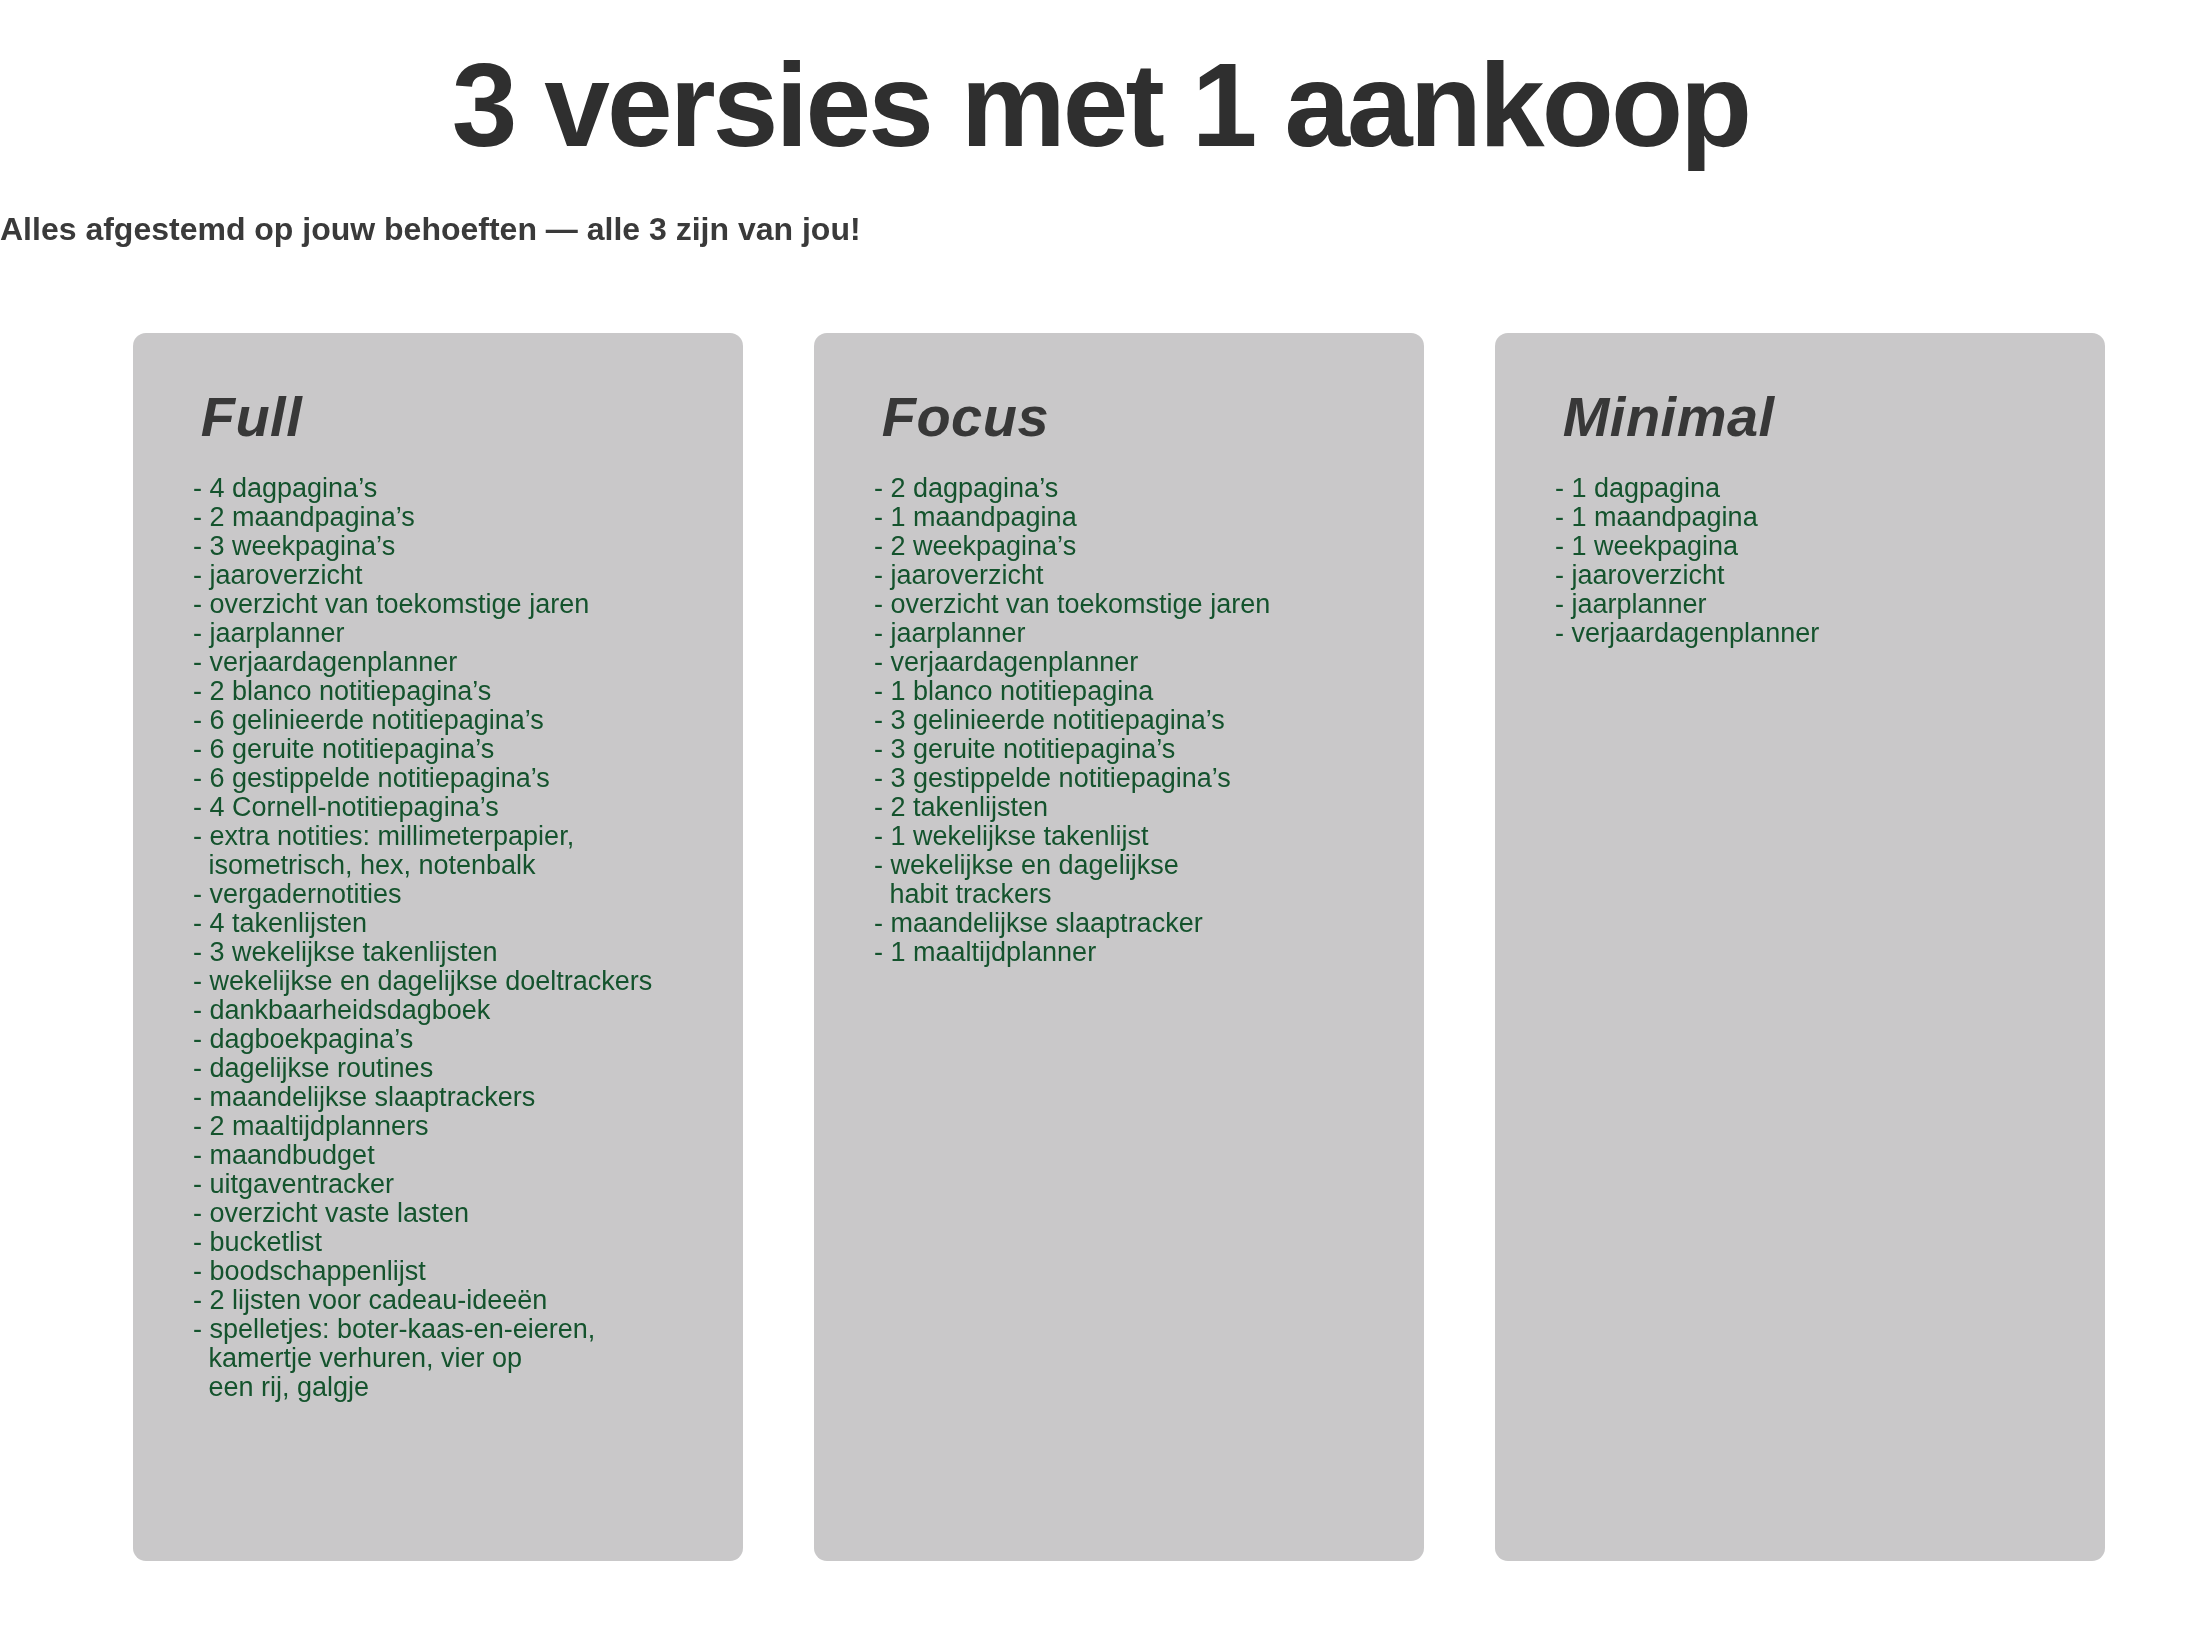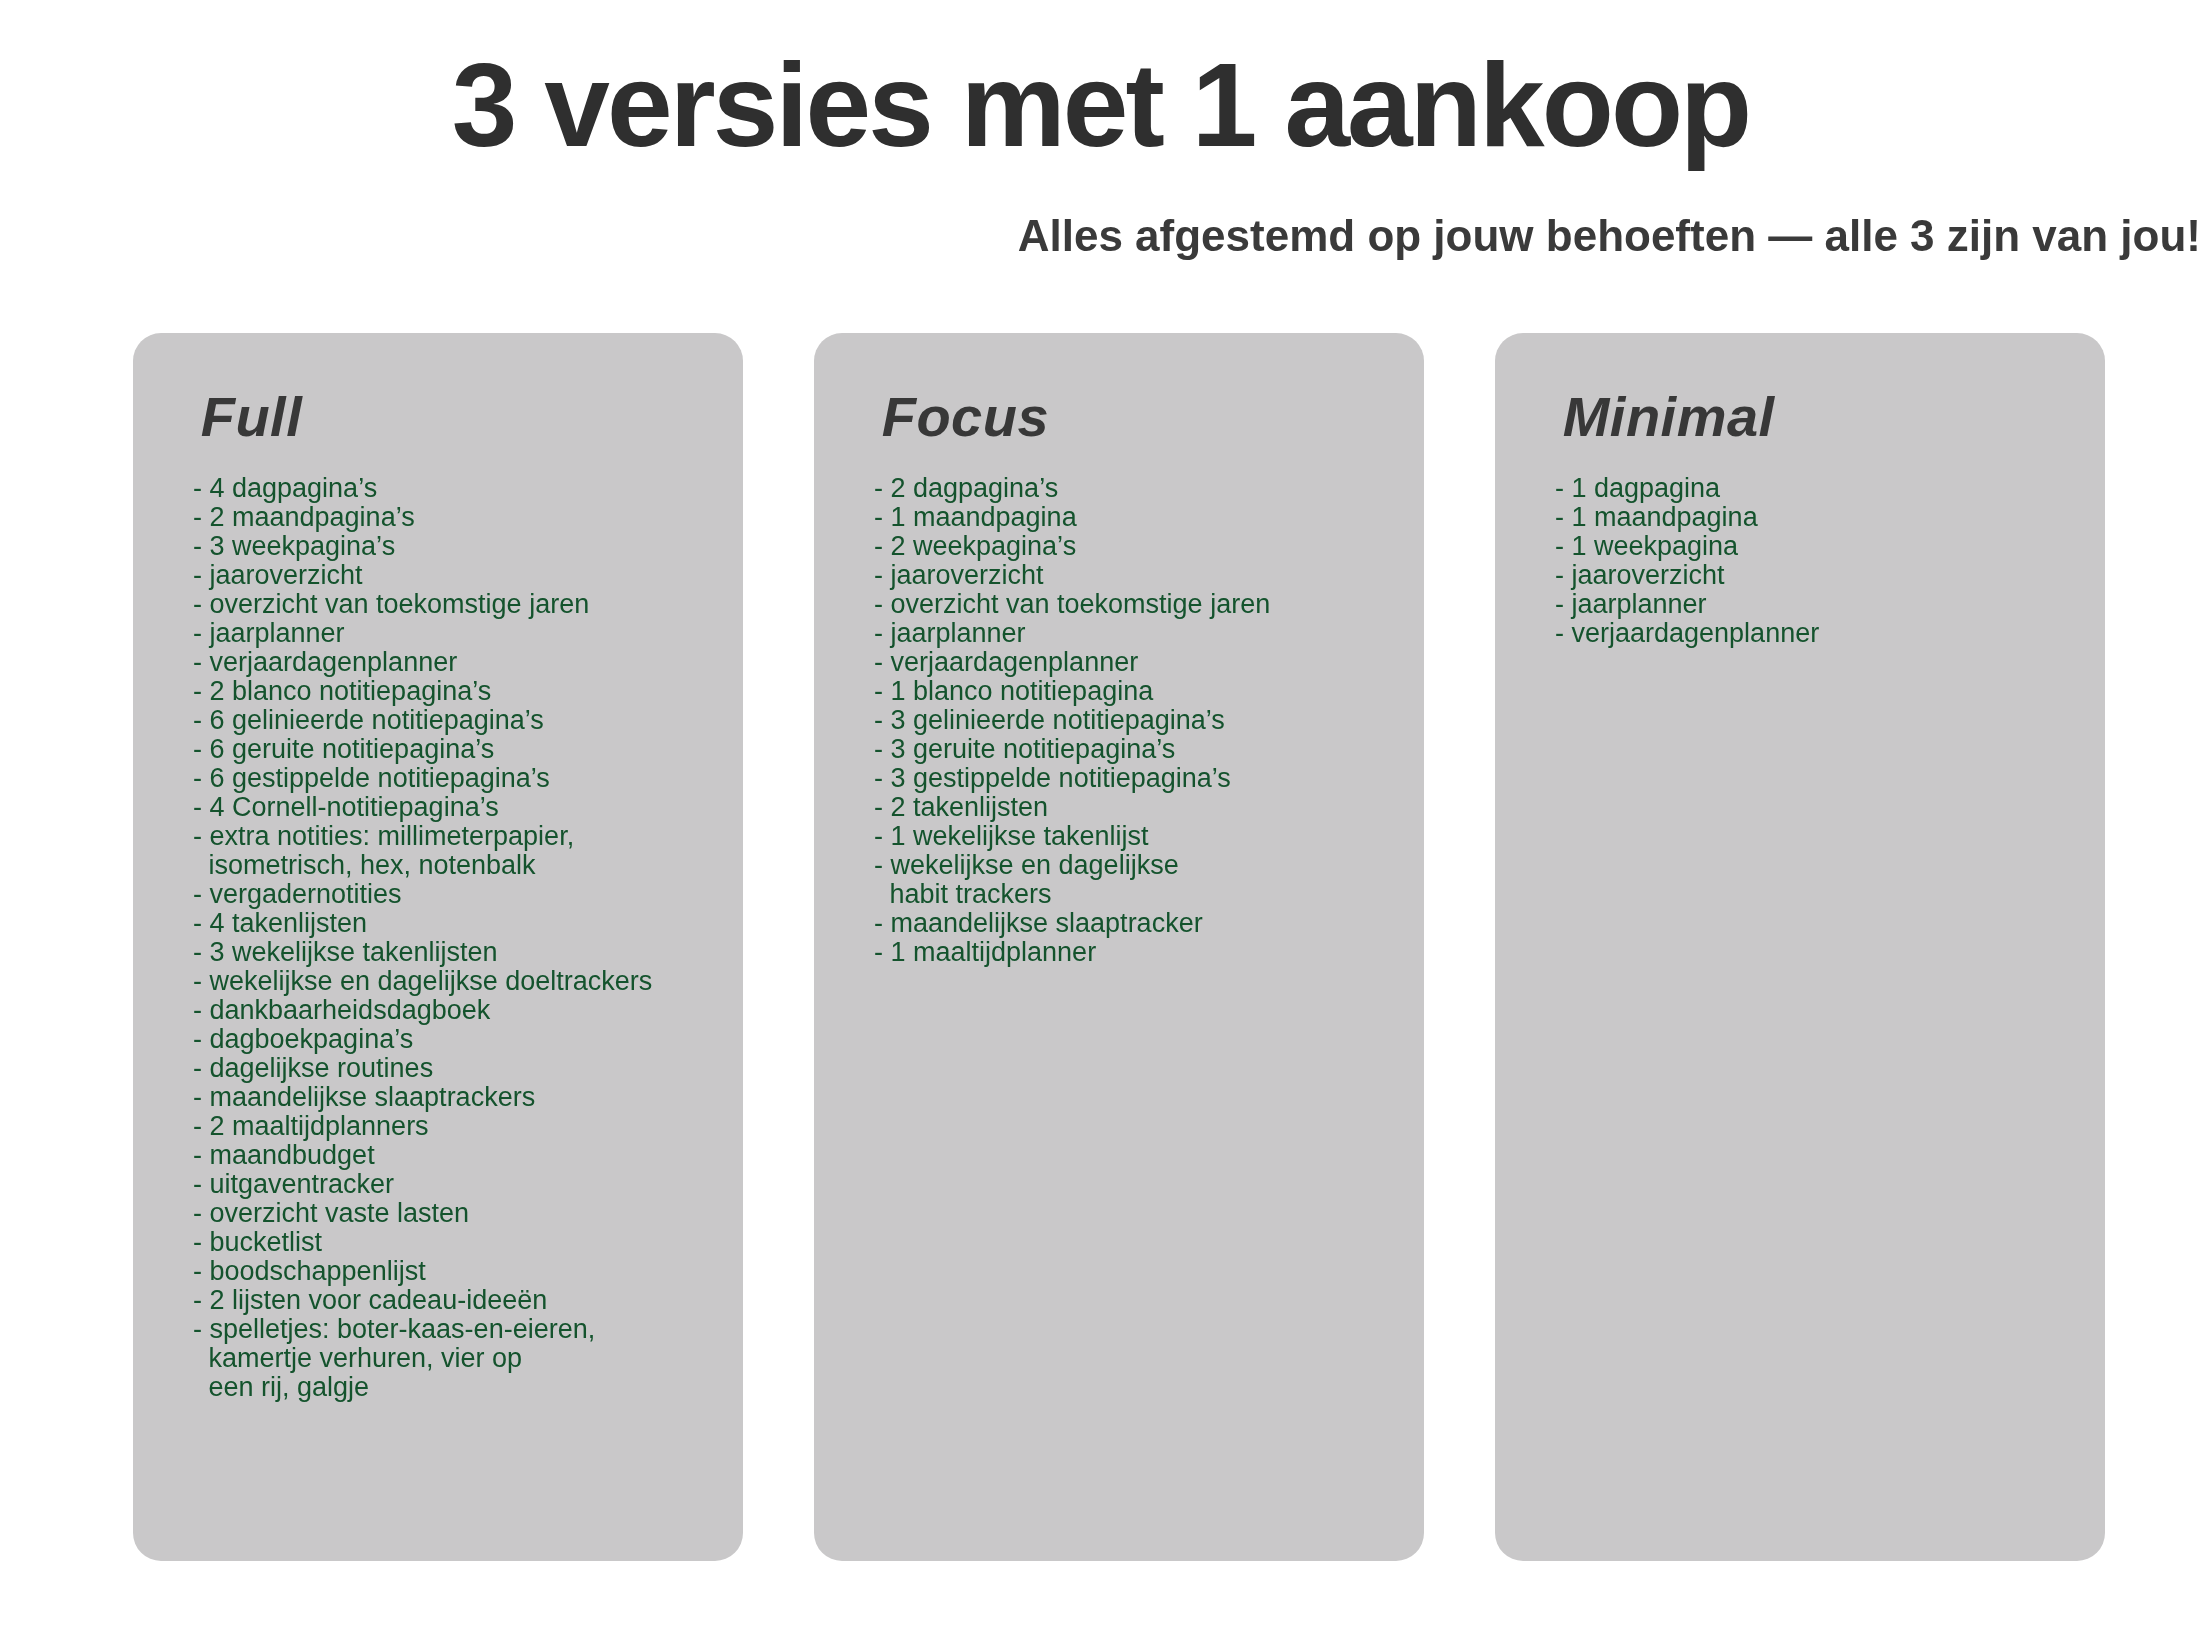--- a/index.html
+++ b/index.html
@@ -26,39 +26,39 @@
     line-height: 1.1;
     font-weight: 700;
     letter-spacing: -2.9px;
     color: #2f2f2f;
   }
   .subtitle {
     position: absolute;
     top: 210px;
     left: 0;
     width: 100%;
-    text-align: right;
-    font-size: 44px;
+    text-align: left;
+    font-size: 32px;
     line-height: 1.2;
     font-weight: 700;
     color: #3a3a3a;
   }
   .cards {
     position: absolute;
     left: 133px;
     top: 333px;
     width: 1972px;
     height: 1228px;
     display: flex;
     gap: 71px;
   }
   .card {
     flex: 1 1 0;
     background: #c9c8c9;
-    border-radius: 28px;
+    border-radius: 13px;
     box-sizing: border-box;
     padding: 52px 27px 0 60px;
   }
   .card-title {
     margin: 0 0 25px 7.7px;
     font-size: 56px;
     line-height: 1.15;
     font-weight: 700;
     font-style: italic;
     color: #383838;

